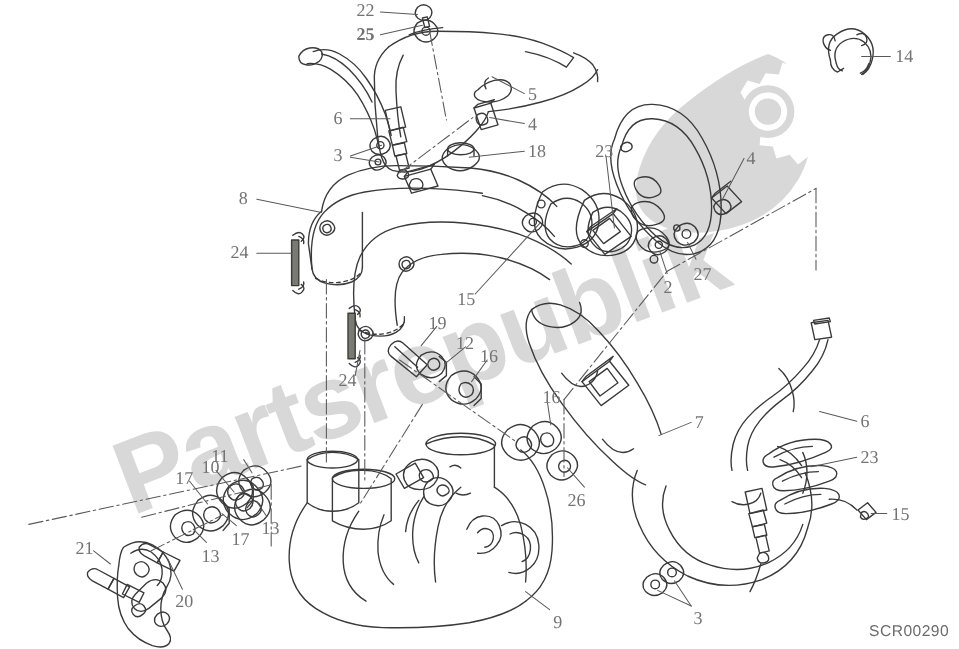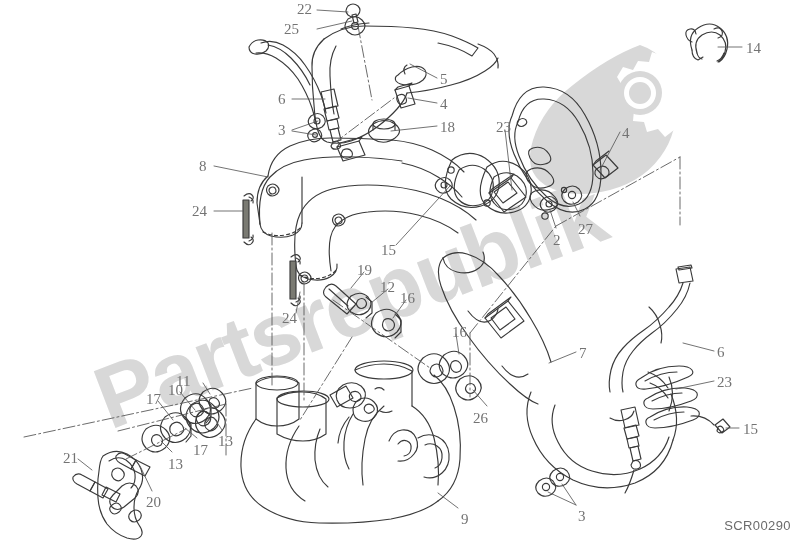--- a/index.html
+++ b/index.html
@@ -423,21 +423,21 @@
         <path d="M78 459 L92 470"></path>
         <path d="M458 508 L438 493"></path>
         <path d="M576 505 L562 484"></path>
         <path d="M576 505 L548 492"></path>
       </g>
 
     </g>
   </svg>
 
   <div class="callout" style="left:297px;top:2px;">22</div>
-  <div class="callout" style="left:284px;top:22px;">25</div>
+  <div class="callout" style="left:297px;top:22px;font-weight:bold;">25</div>
   <div class="callout" style="left:440px;top:72px;">5</div>
   <div class="callout" style="left:440px;top:97px;">4</div>
   <div class="callout" style="left:278px;top:92px;">6</div>
   <div class="callout" style="left:278px;top:123px;">3</div>
   <div class="callout" style="left:440px;top:120px;text-align:right;">18</div>
   <div class="callout" style="left:199px;top:159px;">8</div>
   <div class="callout" style="left:192px;top:204px;">24</div>
   <div class="callout" style="left:282px;top:311px;">24</div>
   <div class="callout" style="left:496px;top:120px;">23</div>
   <div class="callout" style="left:622px;top:126px;">4</div>

